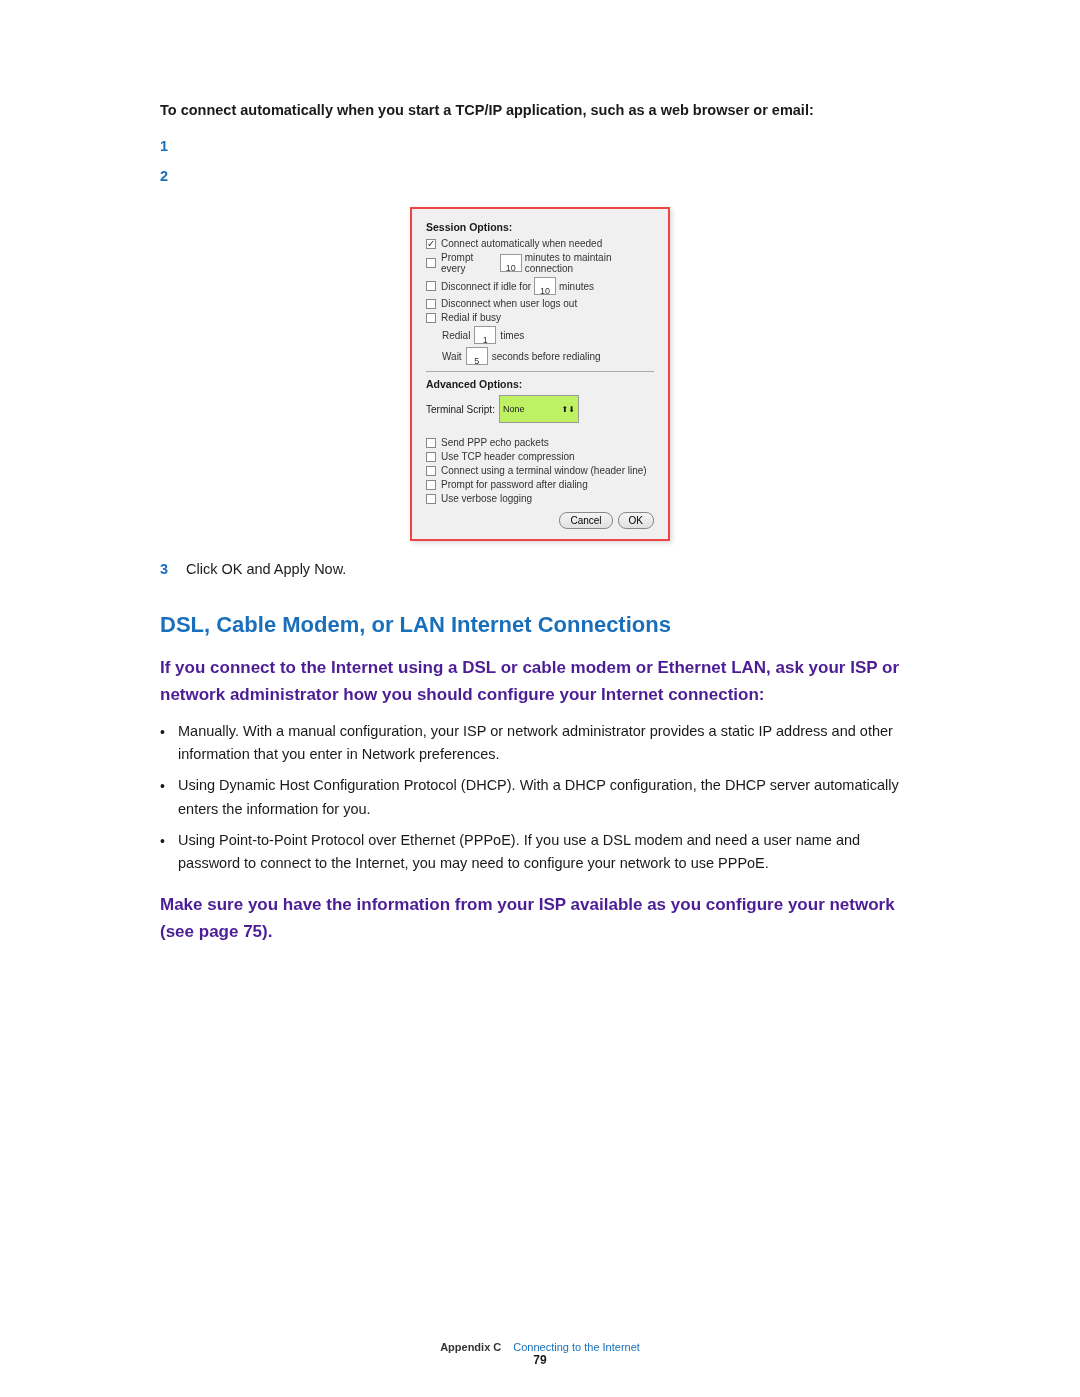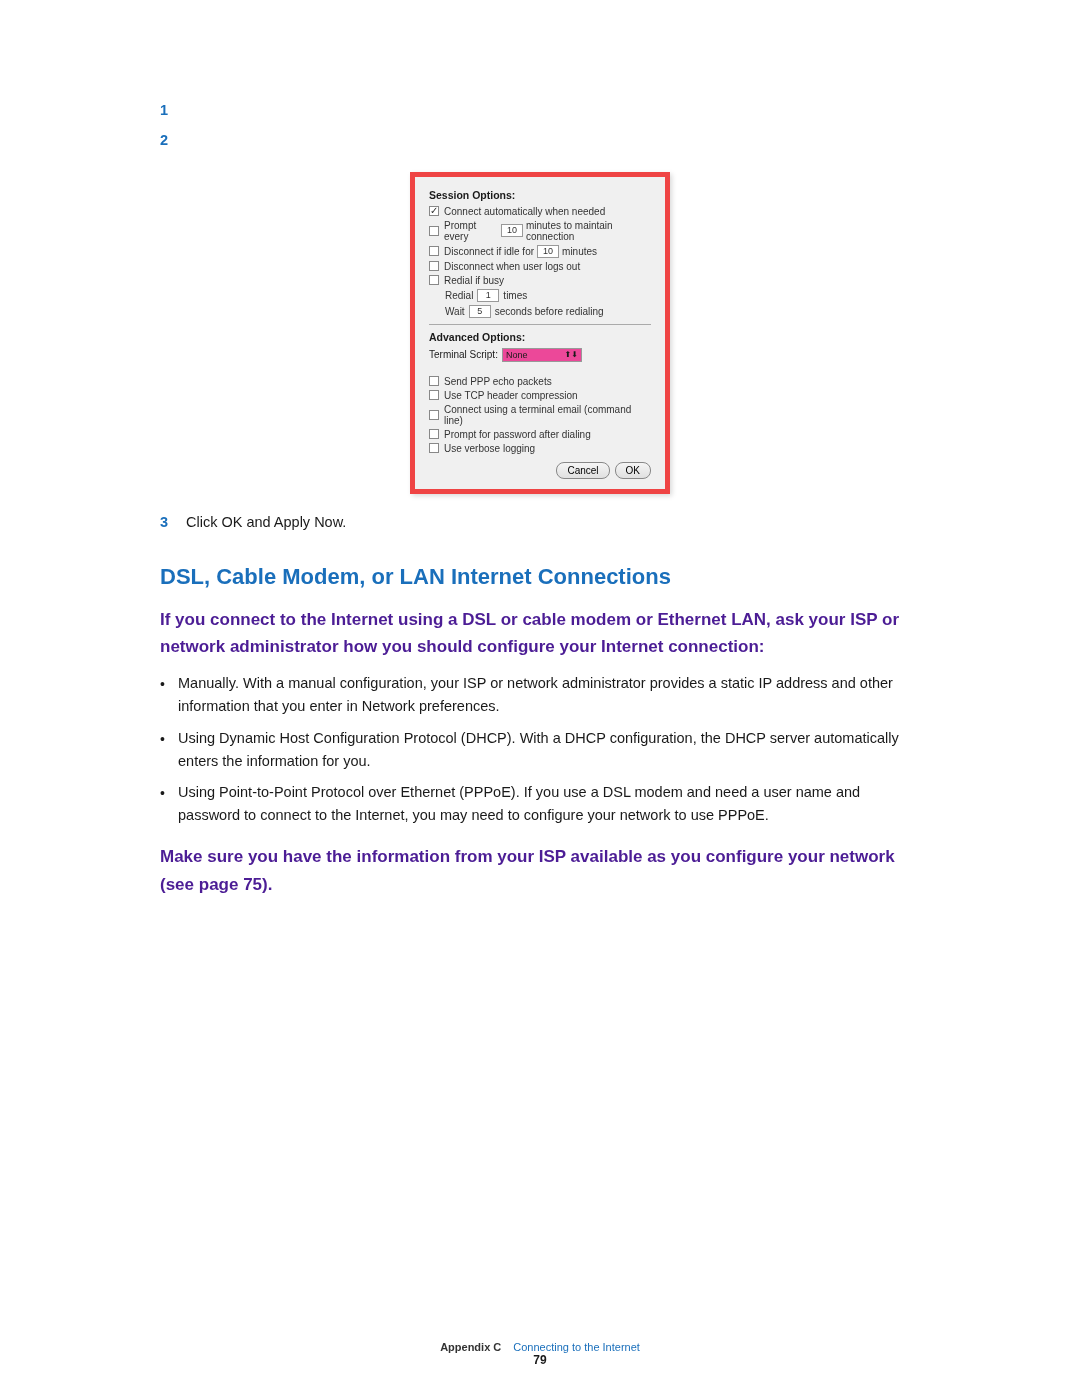--- a/index.html
+++ b/index.html
@@ -42,21 +42,21 @@
     .step-number {
       color: #1a6fbb;
       font-weight: bold;
       font-size: 14.5px;
       min-width: 22px;
       margin-right: 4px;
     }
 
     
     .dialog-image {
-      border: 5px solid #ef4444;
+      border: 2px solid #ef4444;
       background: #f0f0f0;
       width: 260px;
       margin: 18px auto 18px auto;
       padding: 12px 14px 10px 14px;
       font-size: 10.5px;
       color: #1a1a1a;
       box-shadow: 2px 2px 5px rgba(0,0,0,0.15);
     }
 
     .dialog-section-title {
@@ -95,43 +95,43 @@
       left: 0px;
       font-size: 10px;
       color: #333;
     }
 
     .dialog-input {
       border: 1px solid #999;
       background: #fff;
       height: 13px;
       font-size: 9px;
-      padding: 0 3px;
+      padding: 8px 3px;
       display: inline-block;
       min-width: 22px;
       text-align: center;
     }
 
     .dialog-divider {
       border: none;
       border-top: 1px solid #aaa;
       margin: 6px 0;
     }
 
     .dialog-select-row {
       display: flex;
       align-items: center;
       margin-bottom: 14px;
       font-size: 10px;
     }
 
     .dialog-select {
       border: 1px solid #999;
-      background: #ec4899;
-      height: 14px;
+      background: #bef264;
+      height: 28px;
       font-size: 9px;
       padding: 0 3px;
       display: inline-flex;
       align-items: center;
       min-width: 80px;
       margin-left: 4px;
       justify-content: space-between;
     }
 
     .dialog-buttons {
@@ -221,20 +221,21 @@
       font-size: 12px;
       font-weight: bold;
       color: #1a1a1a;
     }
   </style>
 </head>
 <body>
 
 <div class="page-content">
 
+  <p class="intro-bold">To connect automatically when you start a TCP/IP application, such as a web browser or email:</p>
 
   <ol class="numbered-steps">
     <li>
       <span class="step-number">1</span>
     </li>
     <li>
       <span class="step-number">2</span>
     </li>
   </ol>
 
@@ -300,21 +301,21 @@
       <span>Send PPP echo packets</span>
     </div>
 
     <div class="dialog-row">
       <span class="checkbox"></span>
       <span>Use TCP header compression</span>
     </div>
 
     <div class="dialog-row">
       <span class="checkbox"></span>
-      <span>Connect using a terminal email (command line)</span>
+      <span>Connect using a terminal window (header line)</span>
     </div>
 
     <div class="dialog-row">
       <span class="checkbox"></span>
       <span>Prompt for password after dialing</span>
     </div>
 
     <div class="dialog-row">
       <span class="checkbox"></span>
       <span>Use verbose logging</span>

